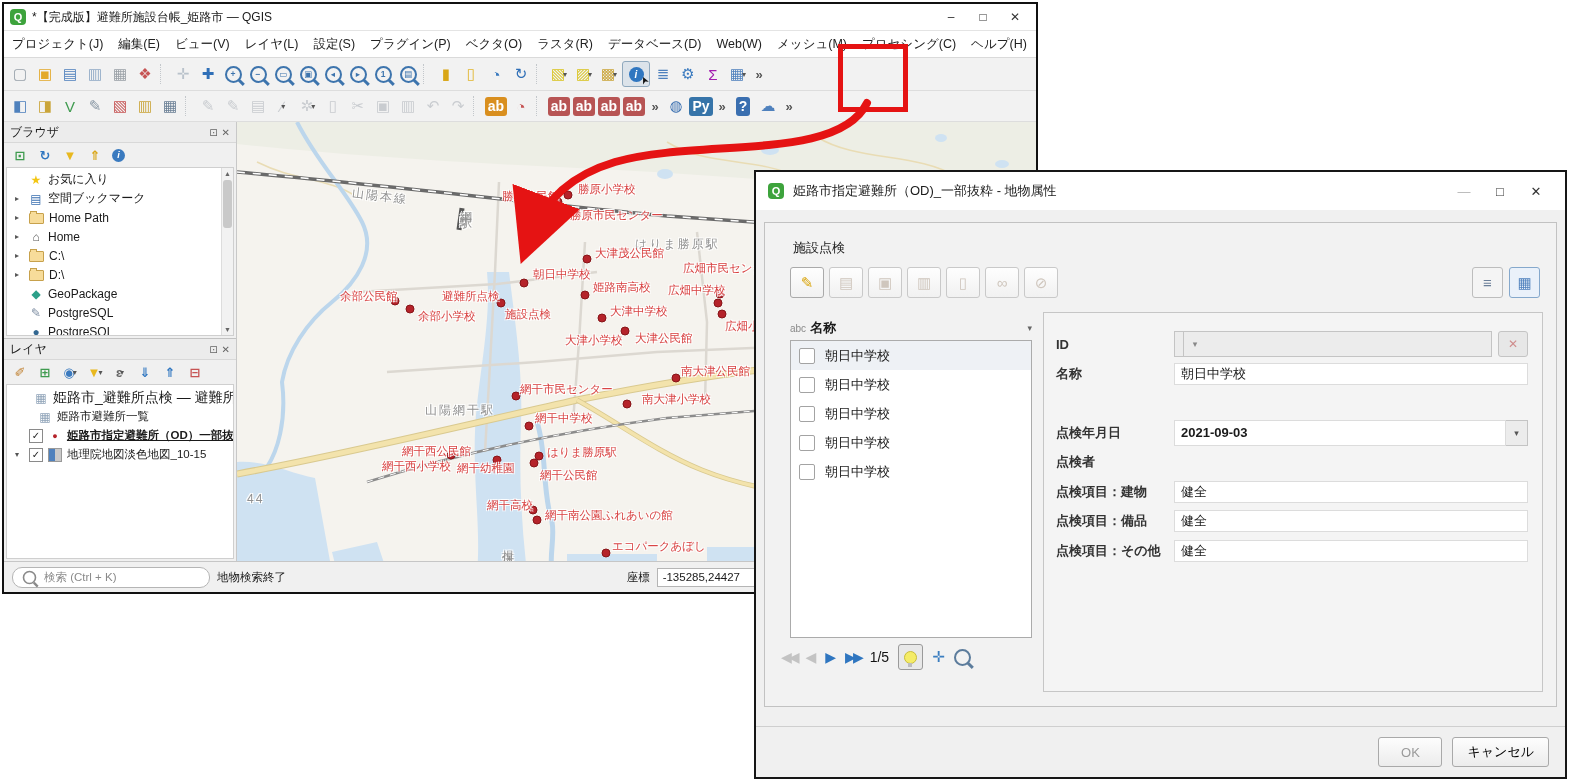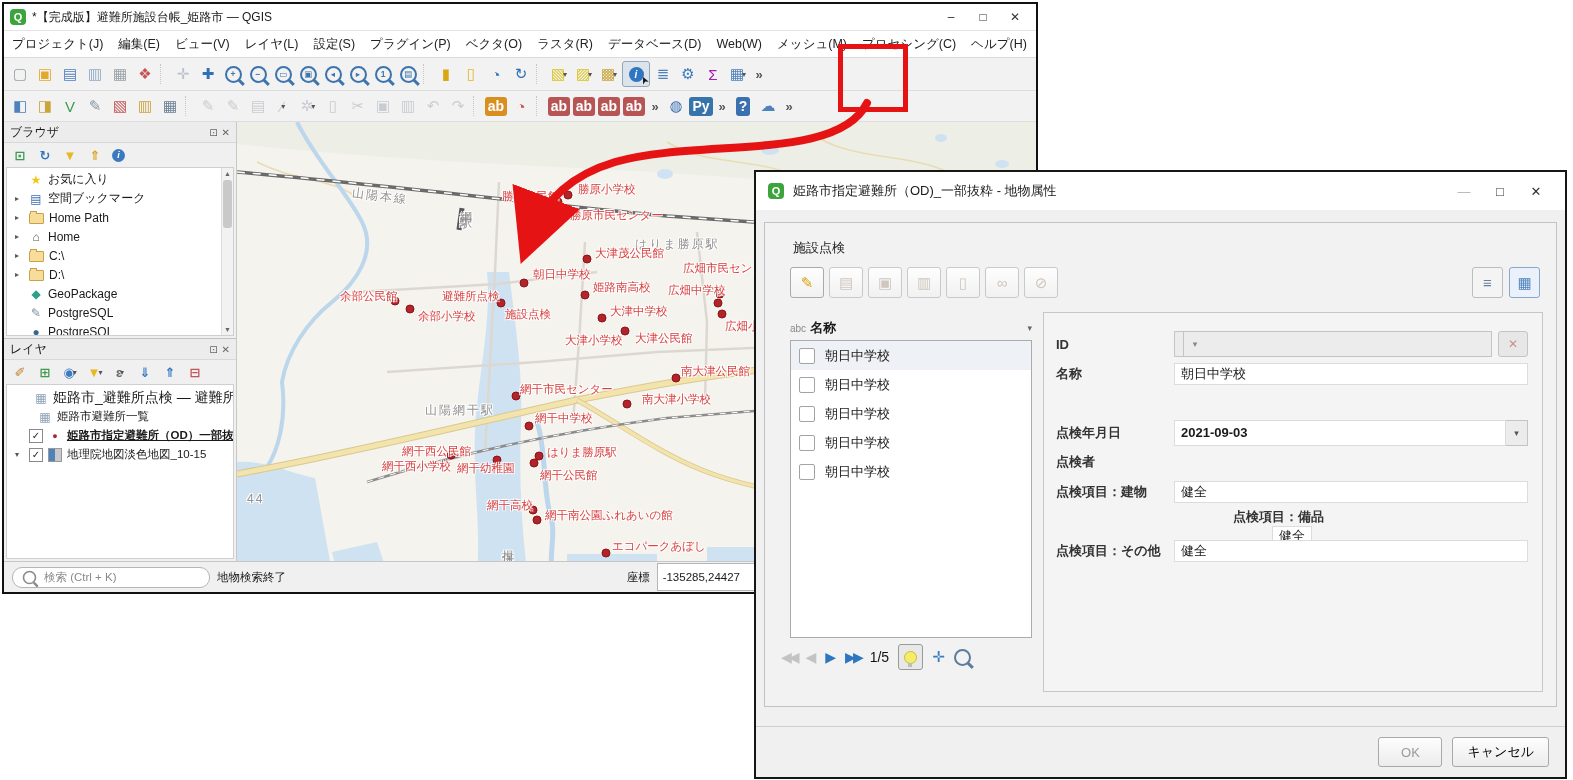--- a/index.html
+++ b/index.html
@@ -51,21 +51,21 @@
   .map{position:relative;flex:1;overflow:hidden;background:#f5f3ee;}
   .mdot{position:absolute;width:9px;height:9px;border-radius:50%;background:#b5232a;border:1px solid #871418;transform:translate(-50%,-50%);box-sizing:border-box;}
   .mlabel{position:absolute;font-size:11.5px;color:#d84040;white-space:nowrap;text-shadow:-1px -1px 0 #fff,1px -1px 0 #fff,-1px 1px 0 #fff,1px 1px 0 #fff;}
   .glabel{position:absolute;font-size:12px;color:#909090;letter-spacing:2px;white-space:nowrap;text-shadow:-1px -1px 0 #fff,1px -1px 0 #fff,-1px 1px 0 #fff,1px 1px 0 #fff;}
   .glabel.vert{writing-mode:vertical-rl;letter-spacing:3px;}
 
   .statusbar{height:30px;background:#f0f0f0;border-top:1px solid #c6c6c6;display:flex;align-items:center;padding:0 8px;font-size:11.5px;gap:7px;}
   .search{width:180px;height:19px;border:1px solid #b5b5b5;border-radius:10px;background:#fff;display:flex;align-items:center;gap:6px;padding:0 8px;color:#8a8a8a;flex:none;}
   .search .mag{border-color:#8a8a8a;color:#8a8a8a;transform:scale(.8);}
   .search .mag::after{background:#8a8a8a;}
-  .sbinput{height:28px;border:1px solid #b5b5b5;background:#fff;display:flex;align-items:center;padding:0 5px;box-sizing:border-box;}
+  .sbinput{height:19px;border:1px solid #b5b5b5;background:#fff;display:flex;align-items:center;padding:0 5px;box-sizing:border-box;}
   .lock{width:10px;height:8px;background:#e9b320;border:1px solid #a07908;border-radius:1px;position:relative;margin-top:4px;flex:none;}
   .lock::before{content:"";position:absolute;top:-5px;left:1.5px;width:4px;height:4px;border:1.5px solid #8a6a10;border-bottom:none;border-radius:4px 4px 0 0;}
   .spin{display:flex;flex-direction:column;font-size:5.5px;color:#555;line-height:6px;margin-left:-4px;}
 
   
   #arrow-svg{position:absolute;left:0;top:0;width:1573px;height:780px;pointer-events:none;z-index:14;}
   .redbox{position:absolute;border:5px solid #e51313;z-index:15;pointer-events:none;}
 
   
   .dlg{position:absolute;left:754px;top:170px;width:813px;height:609px;background:#f0f0f0;border:2px solid #161616;box-sizing:border-box;display:flex;flex-direction:column;z-index:20;}
@@ -608,21 +608,21 @@
               <div class="fdrop">▾</div>
             </div>
           </div>
           <div class="frow" style="top: 136px;">
             <span class="flabel">点検者</span>
           </div>
           <div class="frow" style="top: 165.5px;">
             <span class="flabel">点検項目：建物</span>
             <div class="finput">健全</div>
           </div>
-          <div class="frow" style="top: 195px; flex-direction: column;">
+          <div class="frow" style="top: 195px;">
             <span class="flabel">点検項目：備品</span>
             <div class="finput">健全</div>
           </div>
           <div class="frow" style="top: 224.5px;">
             <span class="flabel">点検項目：その他</span>
             <div class="finput">健全</div>
           </div>
         </div>
     </div>
     <div class="btnbar">

